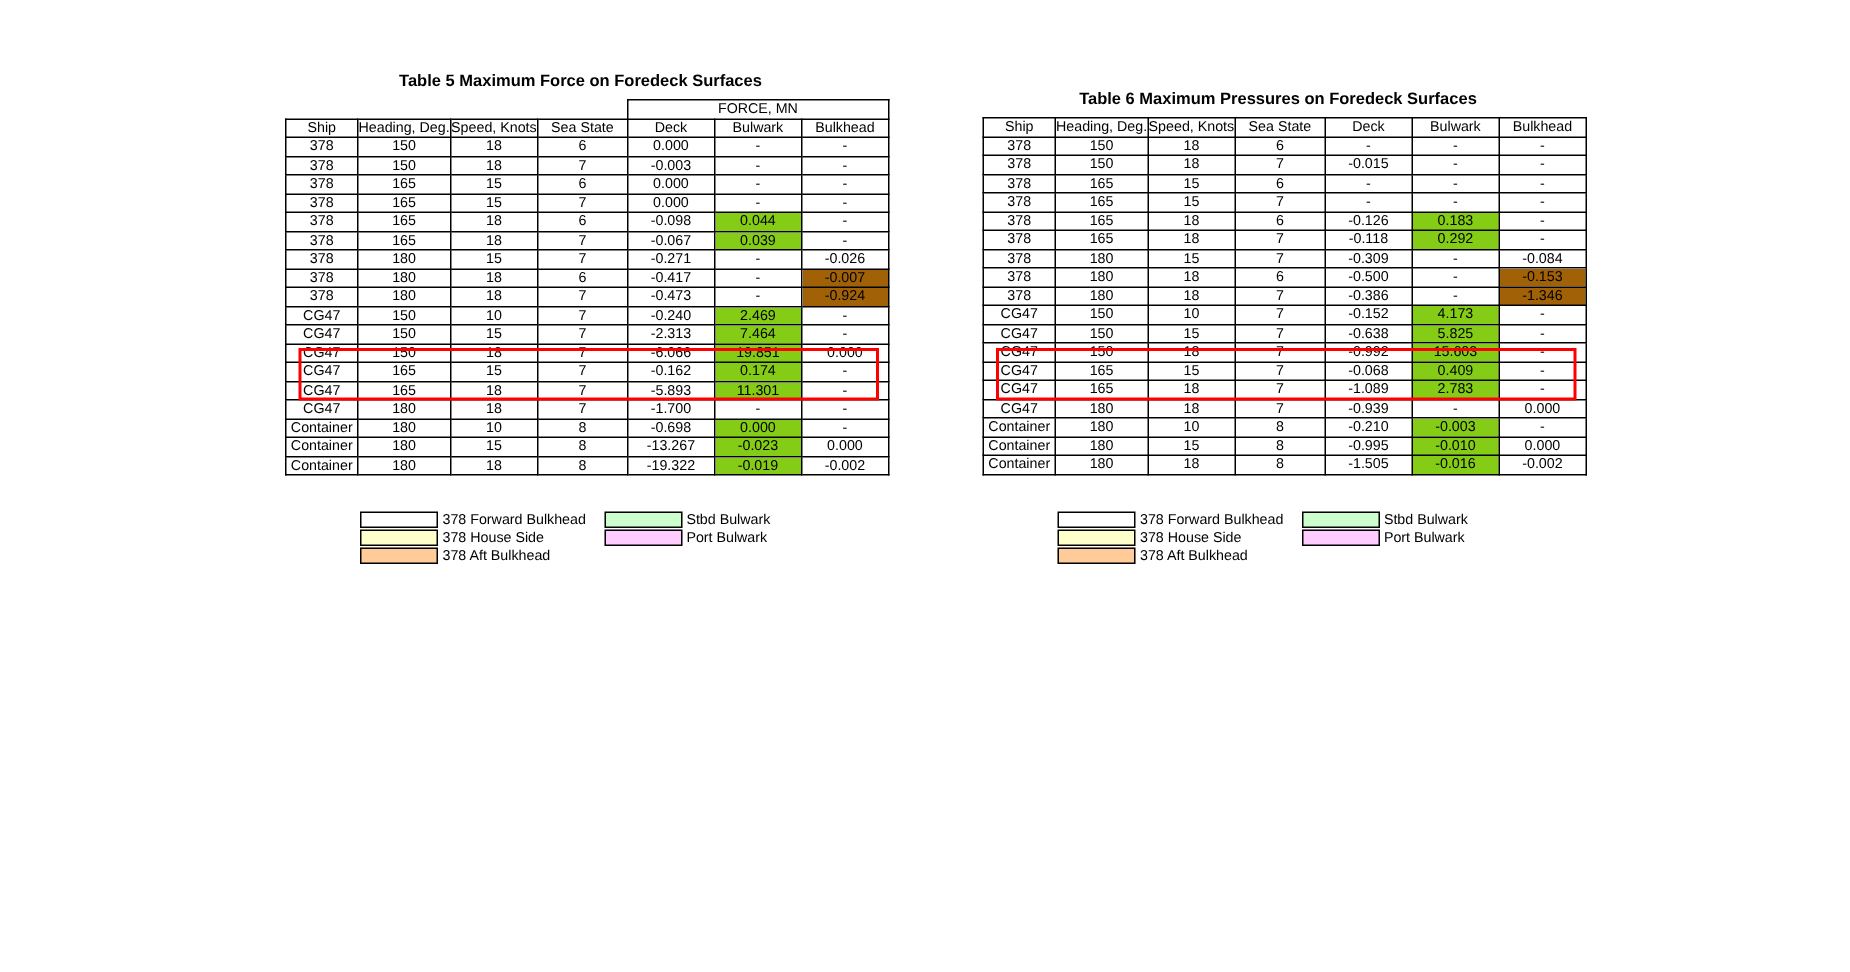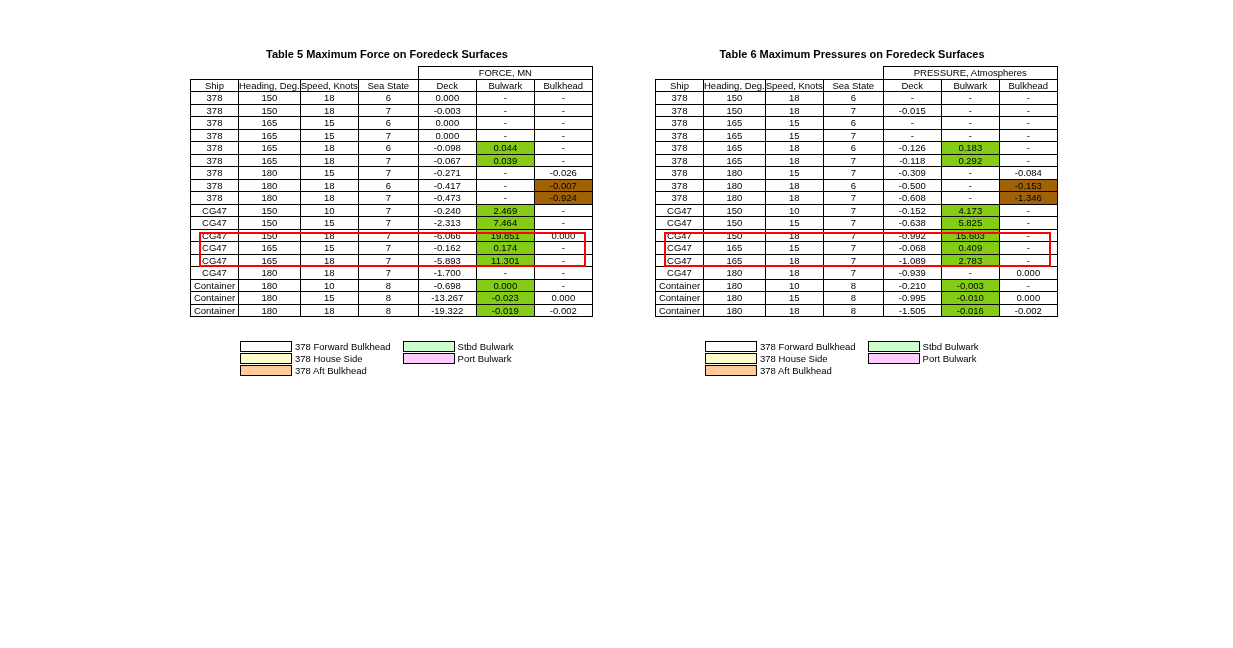--- a/index.html
+++ b/index.html
@@ -14,21 +14,21 @@
   .page {
     position: relative;
     width: 1233px;
     height: 648px;
     overflow: hidden;
   }
   .table-block {
     position: absolute;
   }
   #table5-block { left: 190px; top: 48px; }
-  #table6-block { left: 655px; top: 48px; }
+  #table6-block { left: 655px; top: 60px; }
 
   .tbl-title {
     font-size: 11px;
     font-weight: bold;
     text-align: center;
     margin-bottom: 6px;
     color: #000;
     white-space: nowrap;
   }
   #table5-block .tbl-title { width: 394px; }
@@ -321,27 +321,20 @@
       <colgroup>
         <col style="width:48px">
           <col style="width:57px">
           <col style="width:55px">
           <col style="width:60px">
         <col style="width:58px">
           <col style="width:58px">
           <col style="width:58px">
       </colgroup>
       <thead>
-        <tr>
-          <td class="noborder-cell"></td>
-          <td class="noborder-cell"></td>
-          <td class="noborder-cell"></td>
-          <td class="noborder-cell"></td>
-          <td class="group-hdr" colspan="3">PRESSURE, Atmospheres</td>
-        </tr>
         <tr class="hdr-row">
           <th class="hdr hdr-tall">Ship</th>
           <th class="hdr hdr-tall">Heading, Deg.</th>
           <th class="hdr hdr-tall">Speed, Knots</th>
           <th class="hdr hdr-tall">Sea State</th>
           <th class="hdr hdr-tall">Deck</th>
           <th class="hdr hdr-tall">Bulwark</th>
           <th class="hdr hdr-tall">Bulkhead</th>
         </tr>
       </thead>
@@ -416,21 +409,21 @@
             <td class="">6</td>
             <td class="">-0.500</td>
             <td class="">-</td>
             <td class="fill-yellow">-0.153</td>
           </tr>
           <tr>
             <td class="">378</td>
             <td class="">180</td>
             <td class="">18</td>
             <td class="">7</td>
-            <td class="">-0.608</td>
+            <td class="">-0.386</td>
             <td class="">-</td>
             <td class="fill-yellow">-1.346</td>
           </tr>
           <tr>
             <td class="">CG47</td>
             <td class="">150</td>
             <td class="">10</td>
             <td class="">7</td>
             <td class="">-0.152</td>
             <td class="fill-green">4.173</td>

